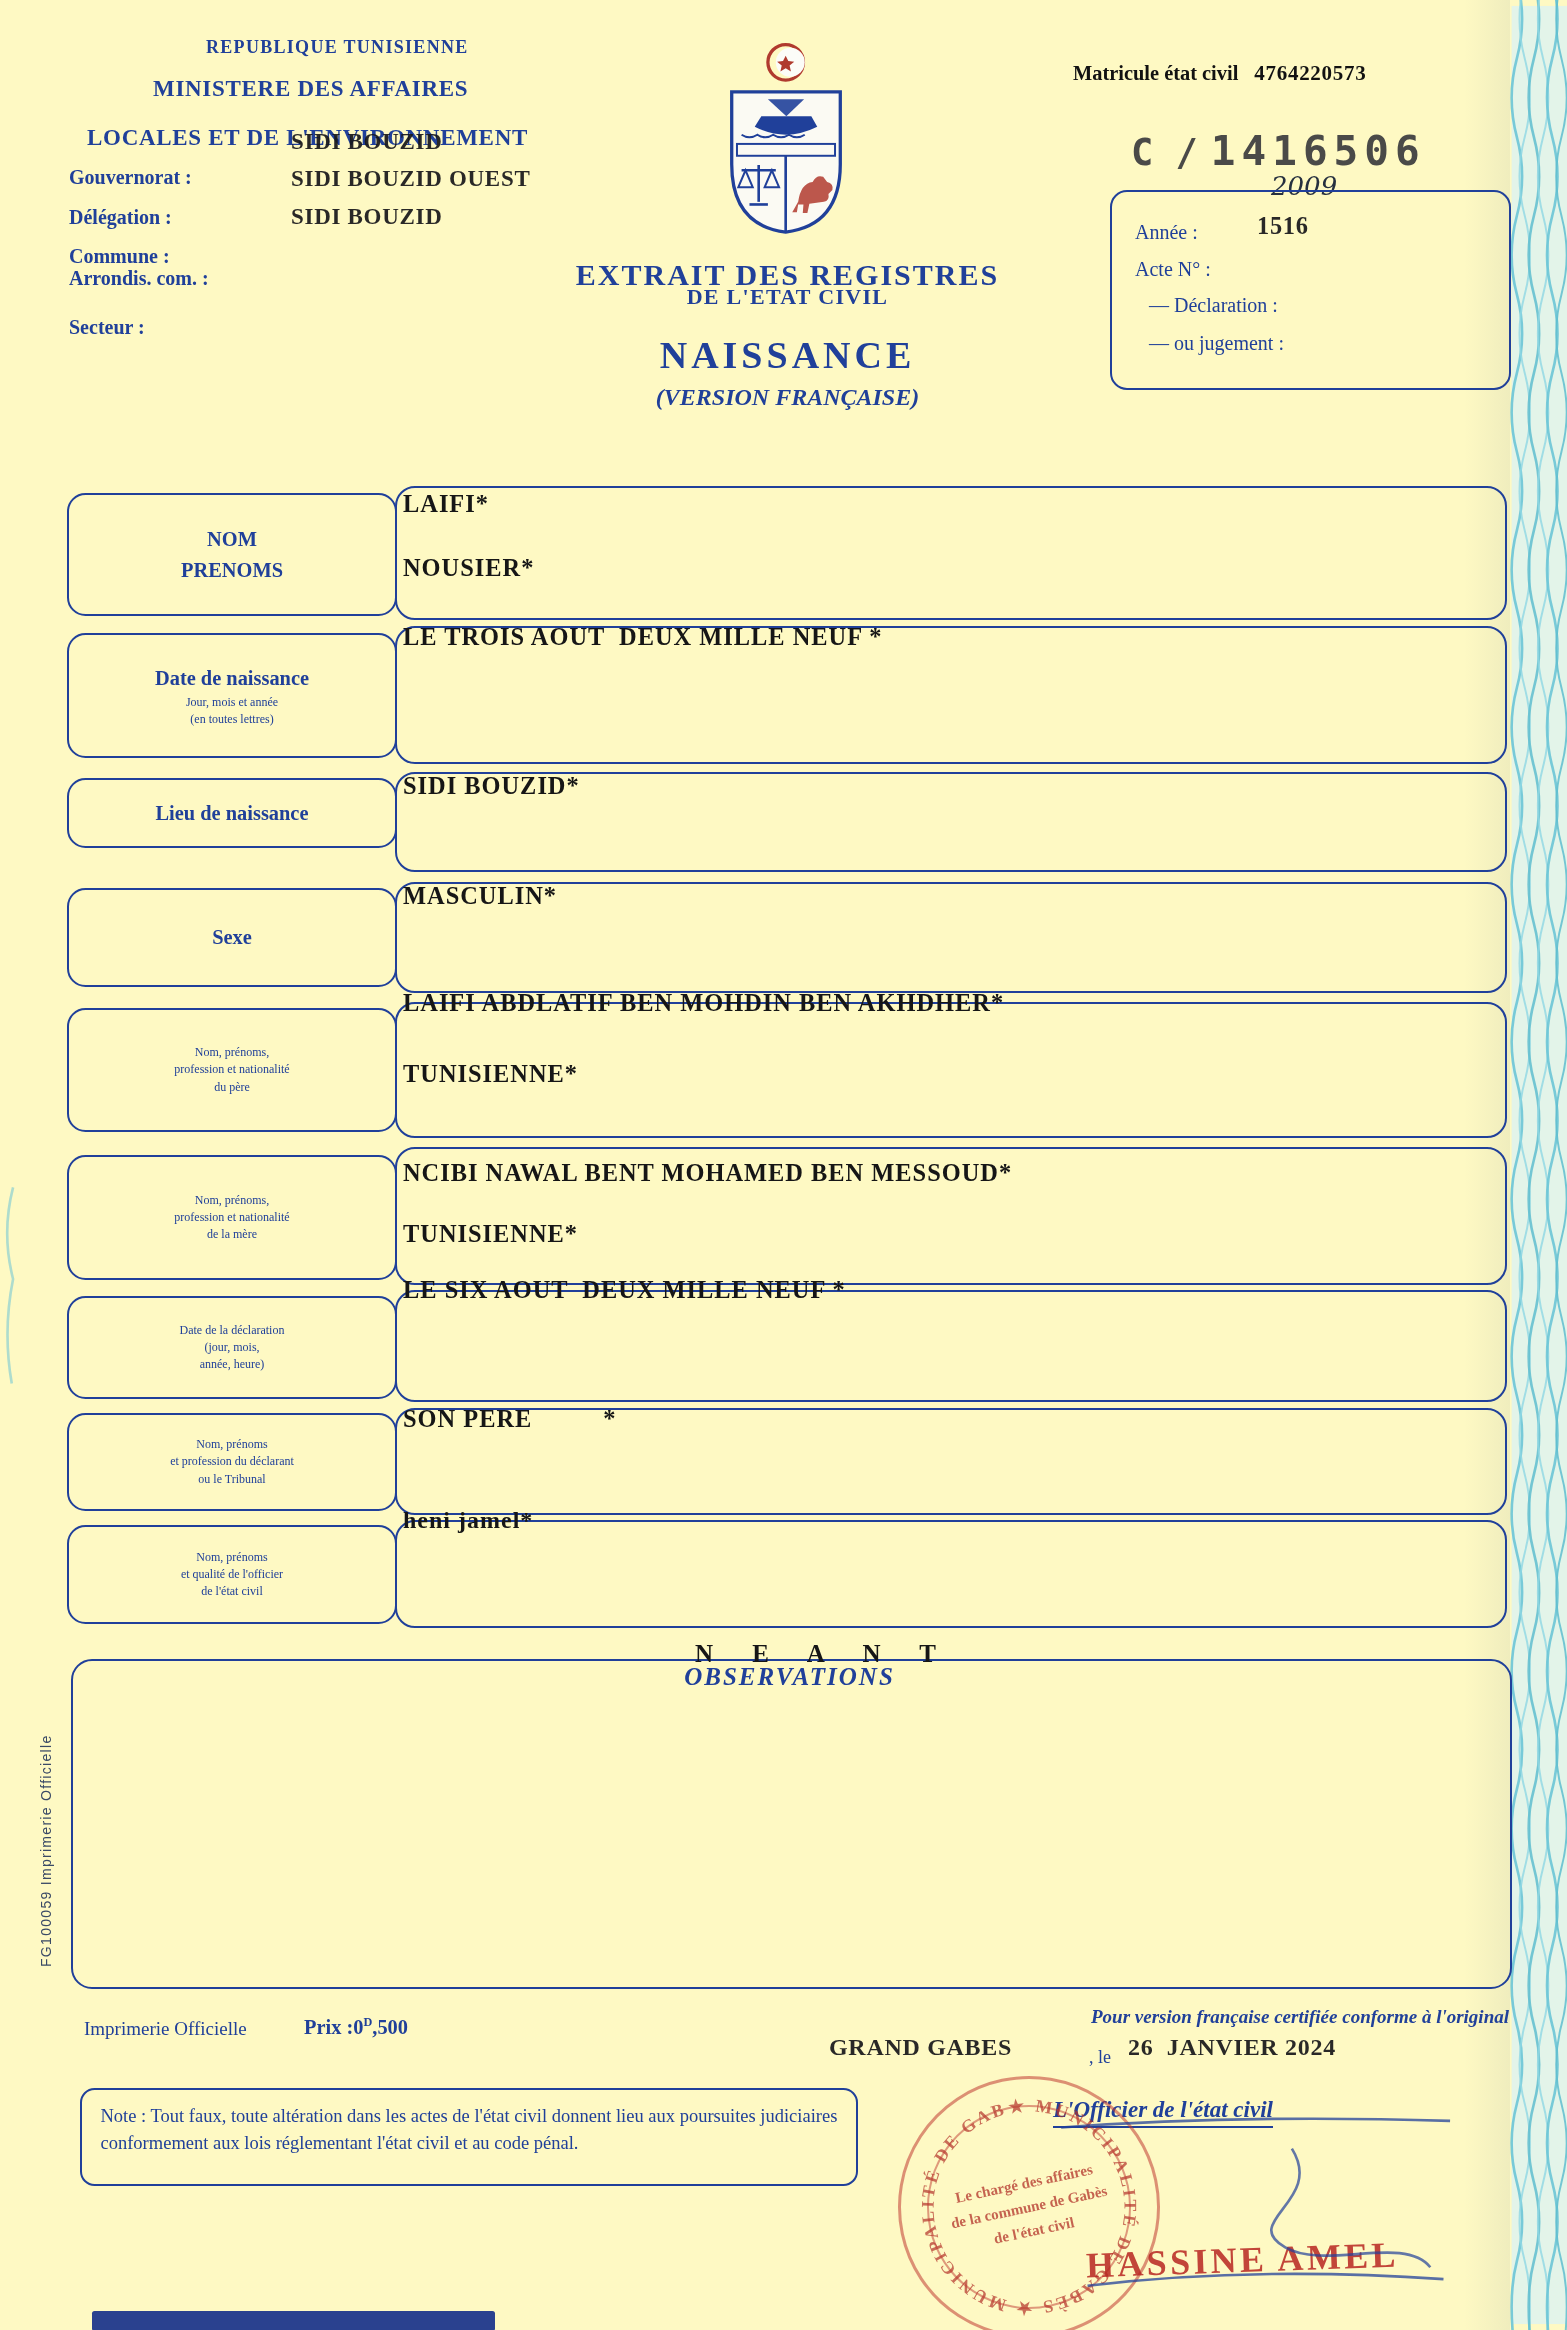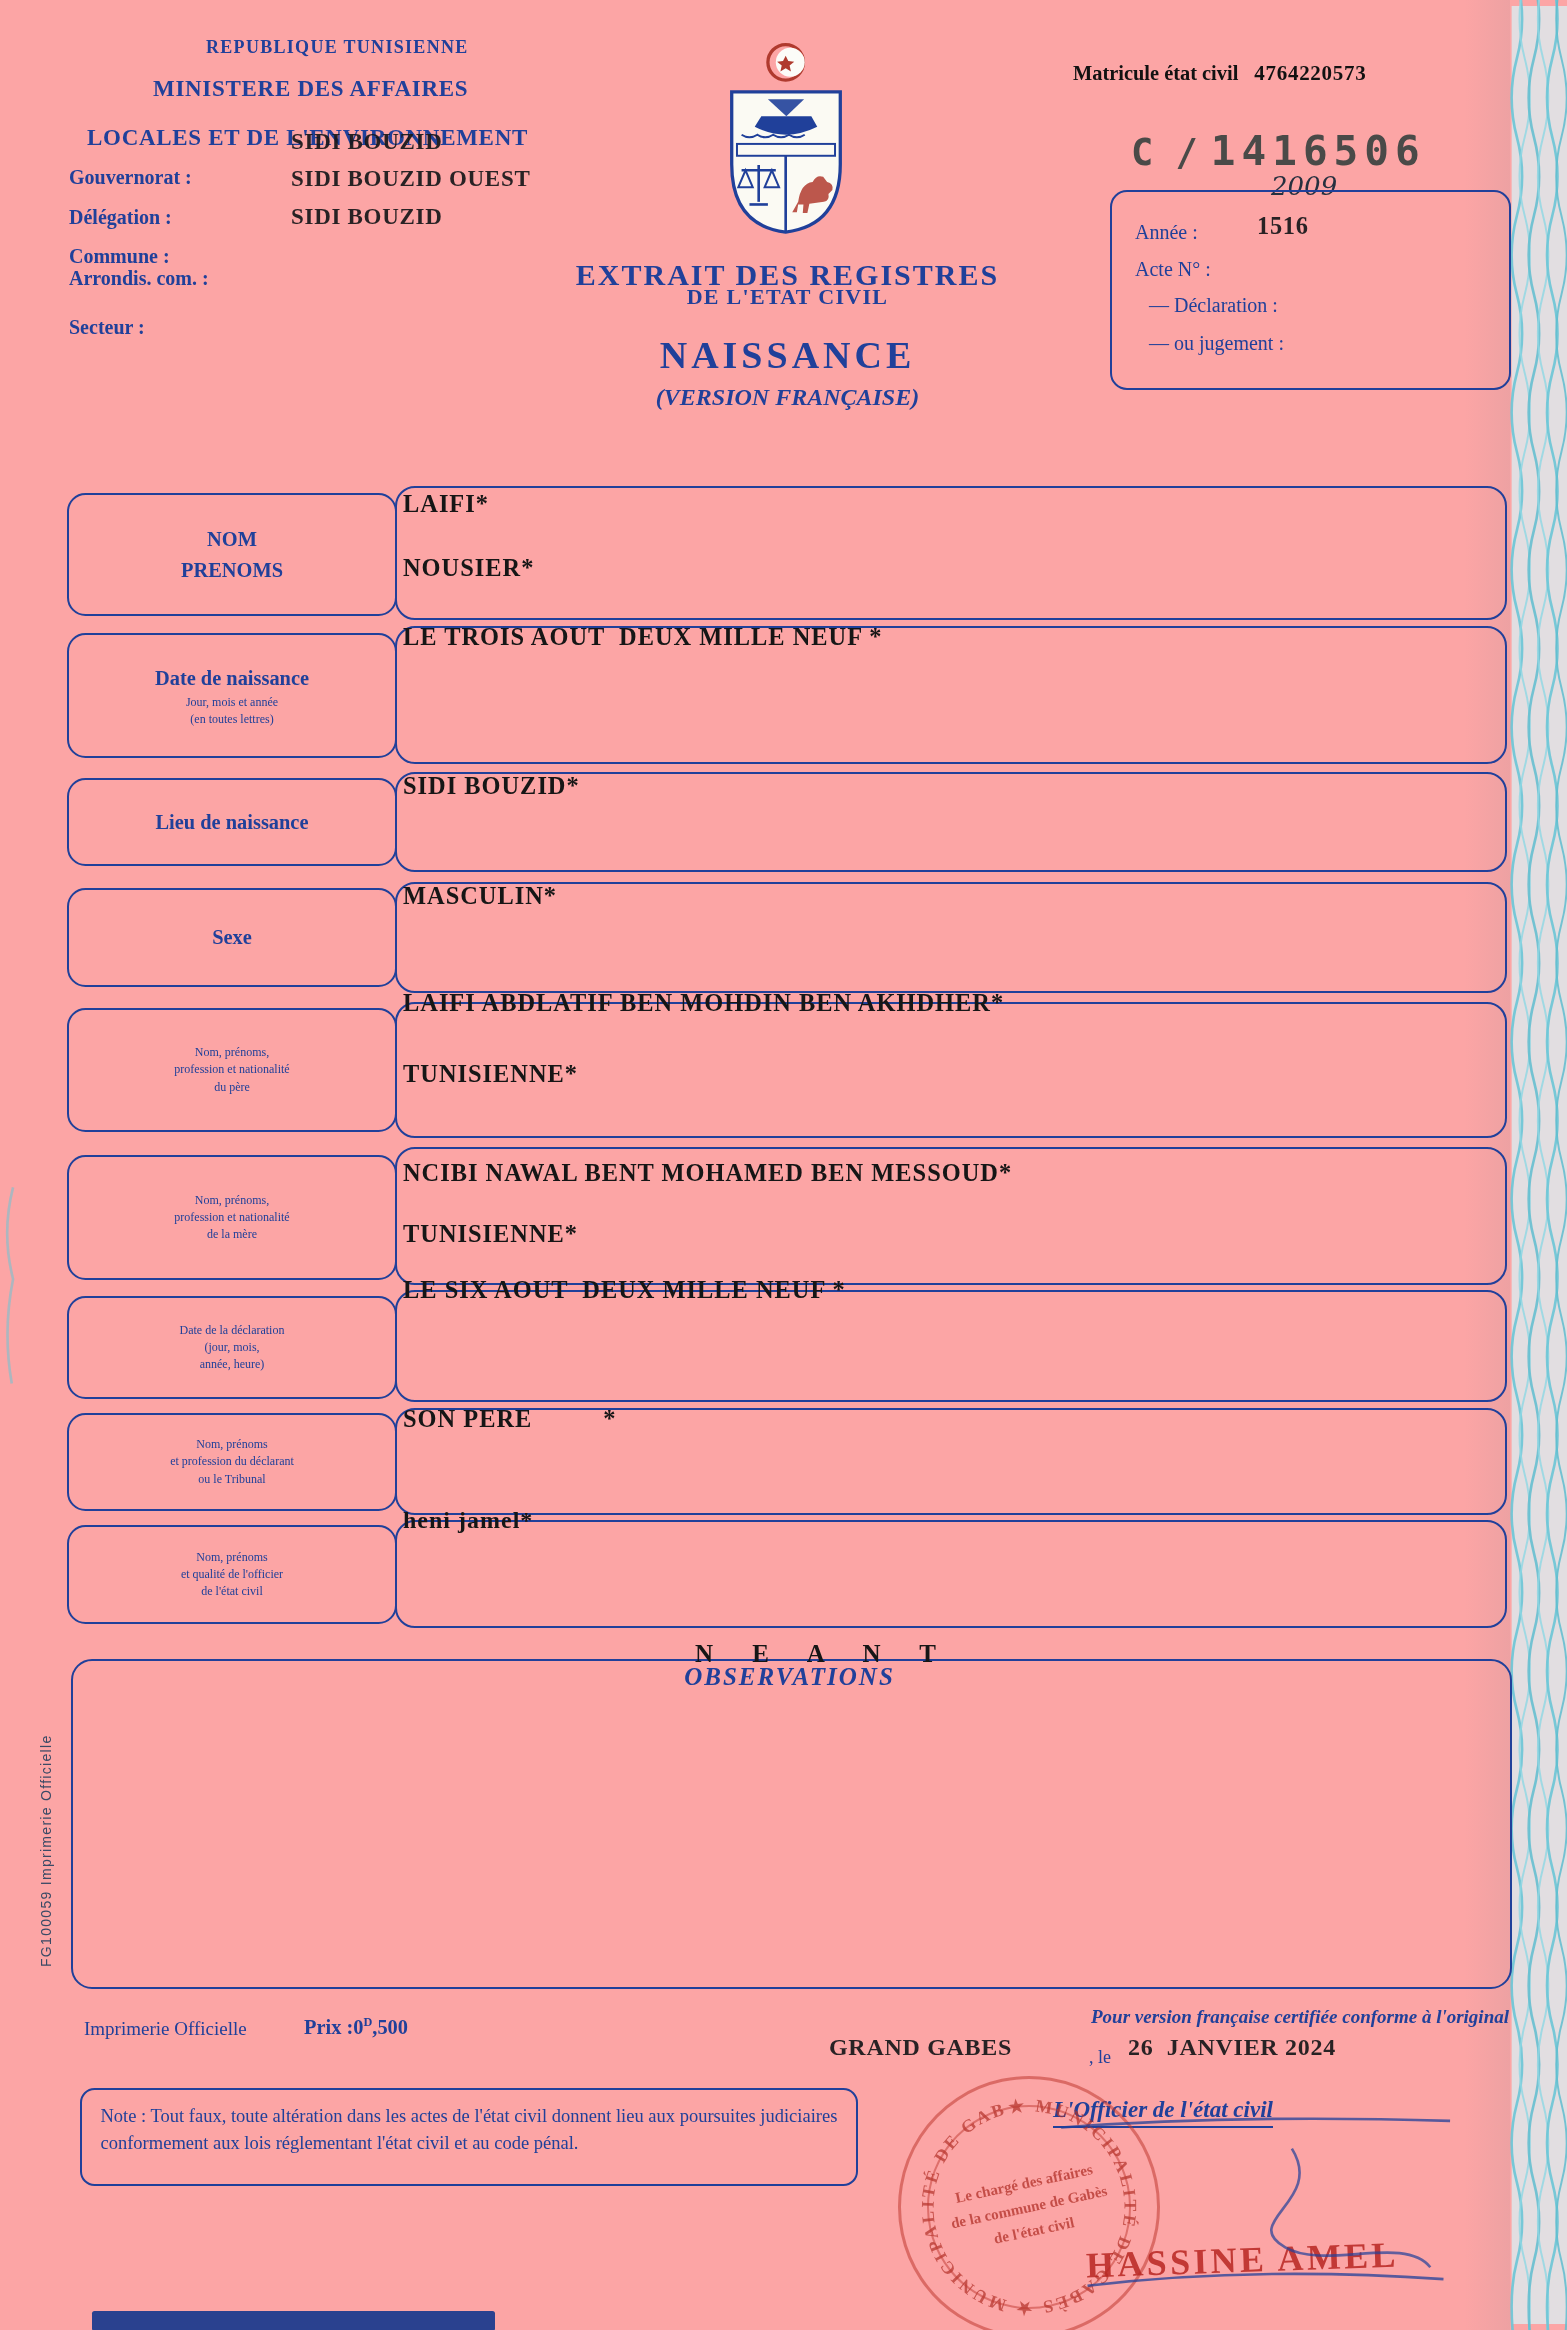--- a/index.html
+++ b/index.html
@@ -4,21 +4,21 @@
 <style>
   :root{
     --blue:#20409a;
     --ink:#1a1a1a;
     --red:#bf3a31;
     --teal:#79ccdb;
   }
   html,body{margin:0;padding:0;background:#8a8a8a;}
   .page{
     position:relative;width:1568px;height:2330px;margin:0 auto;
-    background:#fca5a5;overflow:hidden;
+    background:#fef9c3;overflow:hidden;
     font-family:"Liberation Serif",serif;
   }
   .abs{position:absolute;}
   .blue{color:var(--blue);font-family:"Liberation Serif",serif;}
   .b{font-weight:bold;}
   .it{font-style:italic;}
   .typed{
     position:absolute;font-family:"Liberation Serif",serif;color:#161616;
     font-size:24.4px;letter-spacing:1px;white-space:pre;font-weight:600;
   }
@@ -151,21 +151,21 @@
 
   <div class="vbox" style="top:626px;height:138px;"></div>
   <div class="lbox" style="top:633px;height:125px;">
     <span class="lab1">Date de naissance</span>
     <span class="lab2">Jour, mois et année</span>
     <span class="lab2">(en toutes lettres)</span>
   </div>
   <span class="typed" style="left:403px;top:623px;">LE TROIS AOUT  DEUX MILLE NEUF *</span>
 
   <div class="vbox" style="top:772px;height:100px;"></div>
-  <div class="lbox" style="top:778px;height:88px;">
+  <div class="lbox" style="top:778px;height:70px;">
     <span class="lab1">Lieu de naissance</span>
   </div>
   <span class="typed" style="left:403px;top:772px;">SIDI BOUZID*</span>
 
   <div class="vbox" style="top:882px;height:111px;"></div>
   <div class="lbox" style="top:888px;height:99px;">
     <span class="lab1">Sexe</span>
   </div>
   <span class="typed" style="left:403px;top:882px;">MASCULIN*</span>
 

